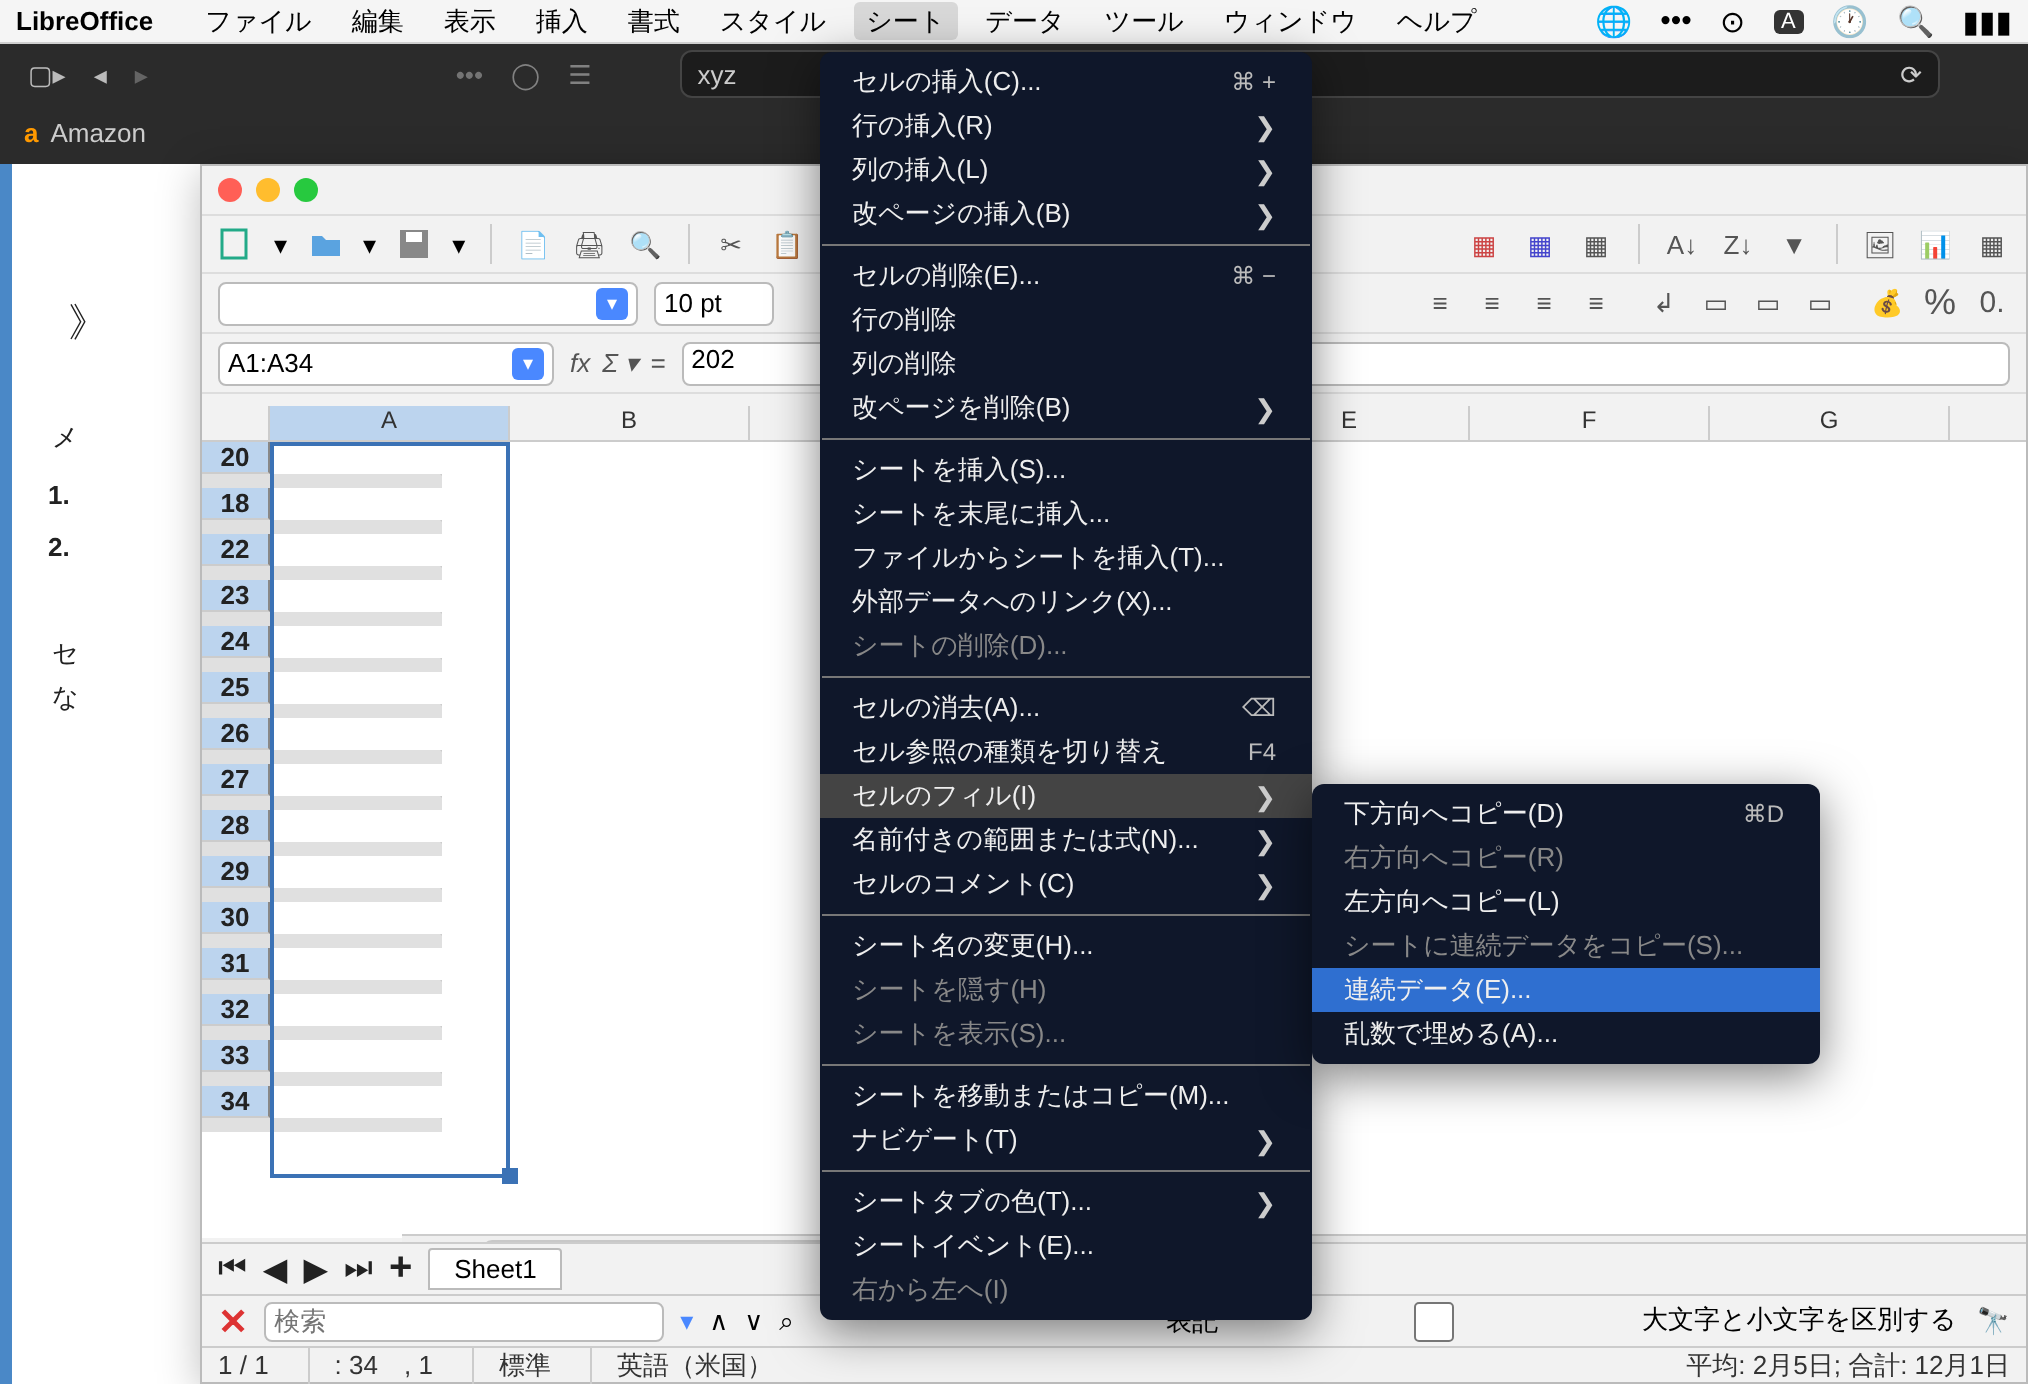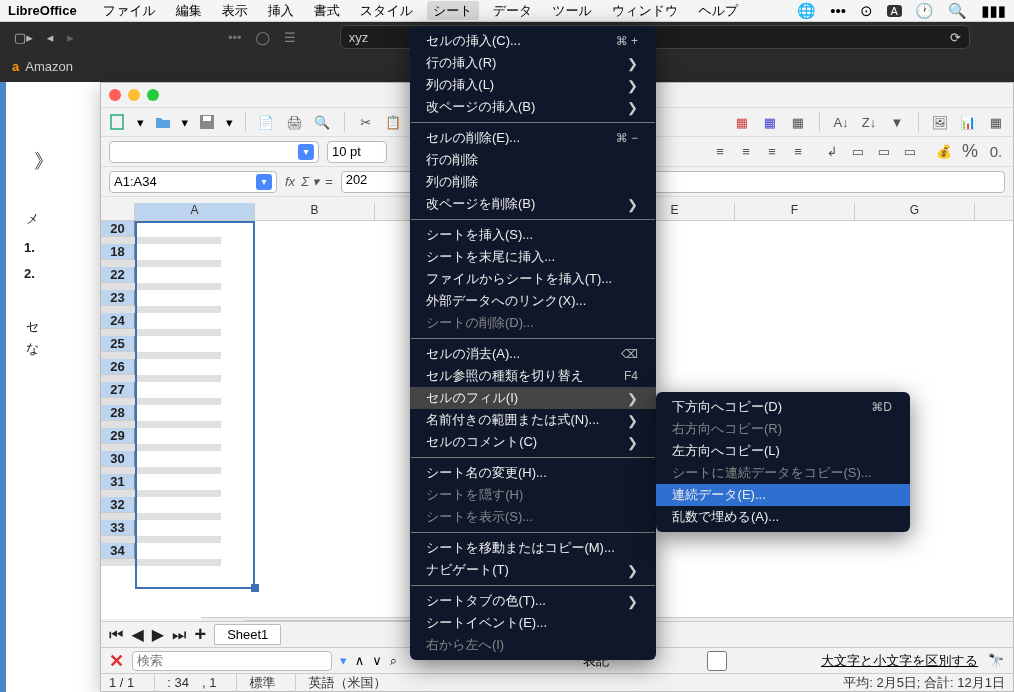--- a/index.html
+++ b/index.html
@@ -57,21 +57,21 @@
 .hscroll .thumb { position:absolute; left:40px; width:260px; height:10px; top:2px; background:#c8c8c8; border-radius:5px; }
 
 
 .sheet-tabs { position:absolute; bottom:44px; left:0; right:0; height:26px; background:#f2f2f2; border-top:1px solid #ccc; display:flex; align-items:center; gap:8px; padding:0 8px; }
 .sheet-tabs .nav { font-size:16px; color:#222; cursor:pointer; }
 .sheet-tab { background:#fff; border:1px solid #bbb; padding:2px 12px; border-radius:2px 2px 0 0; }
 
 .findbar { position:absolute; bottom:18px; left:0; right:0; height:26px; background:#f2f2f2; border-top:1px solid #ccc; display:flex; align-items:center; gap:8px; padding:0 8px; }
 .findbar .x { color:#d33; font-size:18px; font-weight:bold; }
 .findbar input { width:200px; height:20px; border:1px solid #bbb; border-radius:4px; padding:0 4px; }
-.findbar .chk { display:flex; align-items:center; gap:4px;text-decoration:underline; }
+.findbar .chk { display:flex; gap:4px; }
 
 .statusbar { position:absolute; bottom:0; left:0; right:0; height:18px; background:#f2f2f2; border-top:1px solid #ccc; display:flex; align-items:center; padding:0 8px; font-size:12px; color:#333; gap:20px; }
 .statusbar .seg { border-left:1px solid #ccc; padding-left:12px; }
 
 
 .menu { position:absolute; background:#0f172a; border-radius:6px; box-shadow:0 6px 24px rgba(0,0,0,0.5); padding:4px 0; z-index:100;text-align:center; }
 .menu .item { display:flex; align-items:center; justify-content:space-between; padding:4px 18px 4px 16px; color:#eee; font-size:13px; height:22px; }
 .menu .item.hover { background:#444; }
 .menu .item.hl { background:#2f6fd0; }
 .menu .item.disabled { color:#888; }

